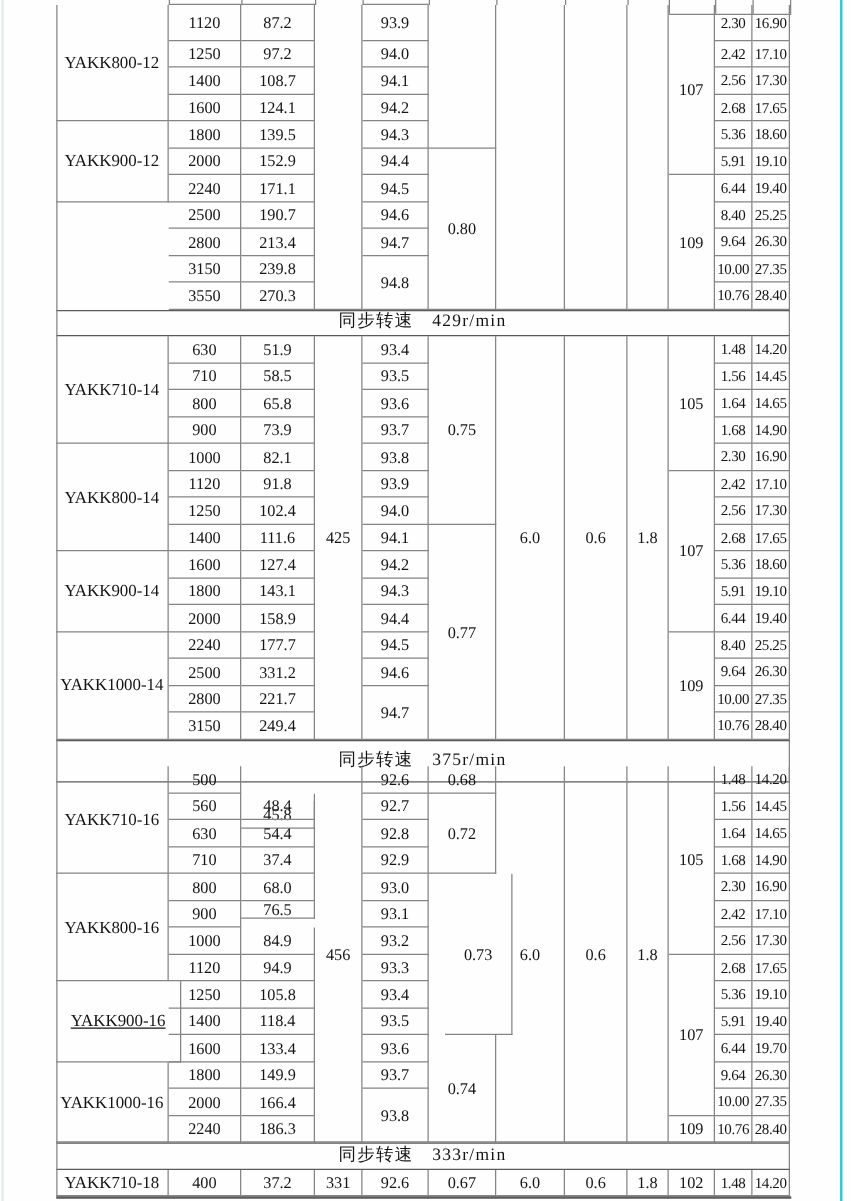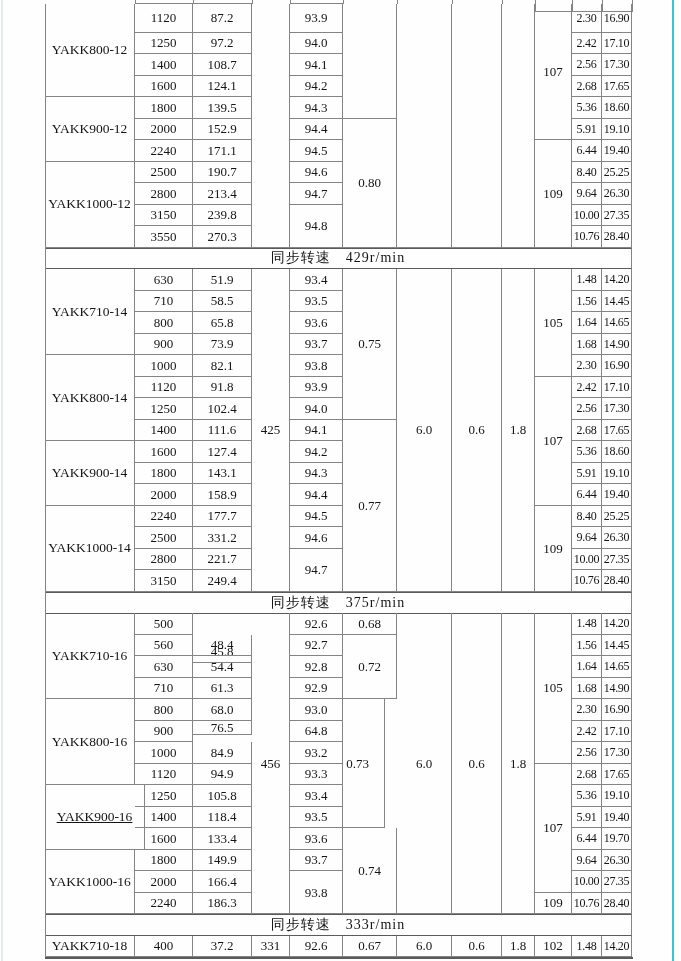--- a/index.html
+++ b/index.html
@@ -25,21 +25,20 @@
   .dark{background:#5a5a5a;}
   .edge-left{position:absolute;left:1px;top:0;width:2px;height:961px;background:#e4edec;}
   .edge-right{position:absolute;left:672px;top:0;width:2px;height:961px;background:#38c5d6;}
 </style>
 </head>
 <body>
 
 <div id="sheet">
     <div class="cell model" style="left: 45px; top: 4px; width: 90px; height: 93px;">YAKK800-12</div>
     <div class="cell model" style="left: 45px; top: 97px; width: 90px; height: 64.5px;">YAKK900-12</div>
-    <div class="cell model" style="left: 45px; top: 161.5px; width: 90px; height: 86px;">YAKK1000-12</div>
     <div class="cell" style="left: 135px; top: 4px; width: 58px; height: 28.5px;">1120</div>
     <div class="cell" style="left: 193px; top: 4px; width: 59px; height: 28.5px;">87.2</div>
     <div class="cell small" style="left: 572px; top: 4px; width: 30px; height: 28.5px;">2.30</div>
     <div class="cell small" style="left: 602px; top: 4px; width: 30px; height: 28.5px;">16.90</div>
     <div class="cell" style="left: 135px; top: 32.5px; width: 58px; height: 21.5px;">1250</div>
     <div class="cell" style="left: 193px; top: 32.5px; width: 59px; height: 21.5px;">97.2</div>
     <div class="cell small" style="left: 572px; top: 32.5px; width: 30px; height: 21.5px;">2.42</div>
     <div class="cell small" style="left: 602px; top: 32.5px; width: 30px; height: 21.5px;">17.10</div>
     <div class="cell" style="left: 135px; top: 54px; width: 58px; height: 21.5px;">1400</div>
     <div class="cell" style="left: 193px; top: 54px; width: 59px; height: 21.5px;">108.7</div>
@@ -176,39 +175,39 @@
     <div class="cell" style="left: 290px; top: 548.5px; width: 53px; height: 43px;">94.7</div>
     <div class="cell" style="left: 252px; top: 269px; width: 38px; height: 322.5px;">425</div>
     <div class="cell" style="left: 397px; top: 269px; width: 55px; height: 322.5px;">6.0</div>
     <div class="cell" style="left: 452px; top: 269px; width: 50px; height: 322.5px;">0.6</div>
     <div class="cell" style="left: 502px; top: 269px; width: 33px; height: 322.5px;">1.8</div>
     <div class="cell" style="left: 343px; top: 269px; width: 54px; height: 150.5px;">0.75</div>
     <div class="cell" style="left: 343px; top: 419.5px; width: 54px; height: 172px;">0.77</div>
     <div class="cell" style="left: 535px; top: 269px; width: 37px; height: 107.5px;">105</div>
     <div class="cell" style="left: 535px; top: 376.5px; width: 37px; height: 129px;">107</div>
     <div class="cell" style="left: 535px; top: 505.5px; width: 37px; height: 86px;">109</div>
-    <div class="cell hdr" style="left: 45px; top: 591.5px; width: 587px; height: 22px;">同步转速　375r/min</div>
+    <div class="cell hdr" style="left: 45px; top: 591.5px; width: 587px; height: 34px;">同步转速　375r/min</div>
     <div class="cell model" style="left: 45px; top: 613px; width: 90px; height: 86px;">YAKK710-16</div>
     <div class="cell model" style="left: 45px; top: 699px; width: 90px; height: 86px;">YAKK800-16</div>
     <div class="cell model" style="left: 45px; top: 785px; width: 100px; height: 64.5px; text-decoration: underline;">YAKK900-16</div>
     <div class="cell model" style="left: 45px; top: 849.5px; width: 90px; height: 64.5px;">YAKK1000-16</div>
     <div class="cell" style="left: 135px; top: 613px; width: 58px; height: 21.5px;">500</div>
     <div class="cell" style="left: 193px; top: 641px; width: 59px; height: 21.5px;">45.8</div>
     <div class="cell small" style="left: 572px; top: 613px; width: 30px; height: 21.5px;">1.48</div>
     <div class="cell small" style="left: 602px; top: 613px; width: 30px; height: 21.5px;">14.20</div>
     <div class="cell" style="left: 135px; top: 634.5px; width: 58px; height: 21.5px;">560</div>
     <div class="cell" style="left: 193px; top: 634.5px; width: 59px; height: 21.5px;">48.4</div>
     <div class="cell small" style="left: 572px; top: 634.5px; width: 30px; height: 21.5px;">1.56</div>
     <div class="cell small" style="left: 602px; top: 634.5px; width: 30px; height: 21.5px;">14.45</div>
     <div class="cell" style="left: 135px; top: 656px; width: 58px; height: 21.5px;">630</div>
     <div class="cell" style="left: 193px; top: 656px; width: 59px; height: 21.5px;">54.4</div>
     <div class="cell small" style="left: 572px; top: 656px; width: 30px; height: 21.5px;">1.64</div>
     <div class="cell small" style="left: 602px; top: 656px; width: 30px; height: 21.5px;">14.65</div>
     <div class="cell" style="left: 135px; top: 677.5px; width: 58px; height: 21.5px;">710</div>
-    <div class="cell" style="left: 193px; top: 677.5px; width: 59px; height: 21.5px;">61.3</div>
+    <div class="cell" style="left: 193px; top: 677.5px; width: 59px; height: 21.5px;">37.4</div>
     <div class="cell small" style="left: 572px; top: 677.5px; width: 30px; height: 21.5px;">1.68</div>
     <div class="cell small" style="left: 602px; top: 677.5px; width: 30px; height: 21.5px;">14.90</div>
     <div class="cell" style="left: 135px; top: 699px; width: 58px; height: 21.5px;">800</div>
     <div class="cell" style="left: 193px; top: 699px; width: 59px; height: 21.5px;">68.0</div>
     <div class="cell small" style="left: 572px; top: 699px; width: 30px; height: 21.5px;">2.30</div>
     <div class="cell small" style="left: 602px; top: 699px; width: 30px; height: 21.5px;">16.90</div>
     <div class="cell" style="left: 135px; top: 720.5px; width: 58px; height: 21.5px;">900</div>
     <div class="cell" style="left: 193px; top: 720.5px; width: 59px; height: 14px;">76.5</div>
     <div class="cell small" style="left: 572px; top: 720.5px; width: 30px; height: 21.5px;">2.42</div>
     <div class="cell small" style="left: 602px; top: 720.5px; width: 30px; height: 21.5px;">17.10</div>
@@ -242,35 +241,35 @@
     <div class="cell small" style="left: 602px; top: 871px; width: 30px; height: 21.5px;">27.35</div>
     <div class="cell" style="left: 135px; top: 892.5px; width: 58px; height: 21.5px;">2240</div>
     <div class="cell" style="left: 193px; top: 892.5px; width: 59px; height: 21.5px;">186.3</div>
     <div class="cell small" style="left: 572px; top: 892.5px; width: 30px; height: 21.5px;">10.76</div>
     <div class="cell small" style="left: 602px; top: 892.5px; width: 30px; height: 21.5px;">28.40</div>
     <div class="cell" style="left: 290px; top: 613px; width: 53px; height: 21.5px;">92.6</div>
     <div class="cell" style="left: 290px; top: 634.5px; width: 53px; height: 21.5px;">92.7</div>
     <div class="cell" style="left: 290px; top: 656px; width: 53px; height: 21.5px;">92.8</div>
     <div class="cell" style="left: 290px; top: 677.5px; width: 53px; height: 21.5px;">92.9</div>
     <div class="cell" style="left: 290px; top: 699px; width: 53px; height: 21.5px;">93.0</div>
-    <div class="cell" style="left: 290px; top: 720.5px; width: 53px; height: 21.5px;">64.8</div>
+    <div class="cell" style="left: 290px; top: 720.5px; width: 53px; height: 21.5px;">93.1</div>
     <div class="cell" style="left: 290px; top: 742px; width: 53px; height: 21.5px;">93.2</div>
     <div class="cell" style="left: 290px; top: 763.5px; width: 53px; height: 21.5px;">93.3</div>
     <div class="cell" style="left: 290px; top: 785px; width: 53px; height: 21.5px;">93.4</div>
     <div class="cell" style="left: 290px; top: 806.5px; width: 53px; height: 21.5px;">93.5</div>
     <div class="cell" style="left: 290px; top: 828px; width: 53px; height: 21.5px;">93.6</div>
     <div class="cell" style="left: 290px; top: 849.5px; width: 53px; height: 21.5px;">93.7</div>
     <div class="cell" style="left: 290px; top: 871px; width: 53px; height: 43px;">93.8</div>
     <div class="cell" style="left: 252px; top: 613px; width: 38px; height: 301px;">456</div>
     <div class="cell" style="left: 397px; top: 613px; width: 55px; height: 301px;">6.0</div>
     <div class="cell" style="left: 452px; top: 613px; width: 50px; height: 301px;">0.6</div>
     <div class="cell" style="left: 502px; top: 613px; width: 33px; height: 301px;">1.8</div>
     <div class="cell" style="left: 343px; top: 613px; width: 54px; height: 21.5px;">0.68</div>
     <div class="cell" style="left: 343px; top: 634.5px; width: 54px; height: 64.5px;">0.72</div>
-    <div class="cell" style="left: 331px; top: 699px; width: 54px; height: 129px;">0.73</div>
+    <div class="cell" style="left: 356px; top: 699px; width: 54px; height: 129px;">0.73</div>
     <div class="cell" style="left: 343px; top: 828px; width: 54px; height: 86px;">0.74</div>
     <div class="cell" style="left: 535px; top: 613px; width: 37px; height: 150.5px;">105</div>
     <div class="cell" style="left: 535px; top: 763.5px; width: 37px; height: 129px;">107</div>
     <div class="cell" style="left: 535px; top: 892.5px; width: 37px; height: 21.5px;">109</div>
     <div class="cell hdr" style="left: 45px; top: 914px; width: 587px; height: 21.5px;">同步转速　333r/min</div>
     <div class="cell model" style="left: 45px; top: 935.5px; width: 90px; height: 21.5px;">YAKK710-18</div>
     <div class="cell" style="left: 135px; top: 935.5px; width: 58px; height: 21.5px;">400</div>
     <div class="cell" style="left: 193px; top: 935.5px; width: 59px; height: 21.5px;">37.2</div>
     <div class="cell small" style="left: 572px; top: 935.5px; width: 30px; height: 21.5px;">1.48</div>
     <div class="cell small" style="left: 602px; top: 935.5px; width: 30px; height: 21.5px;">14.20</div>

